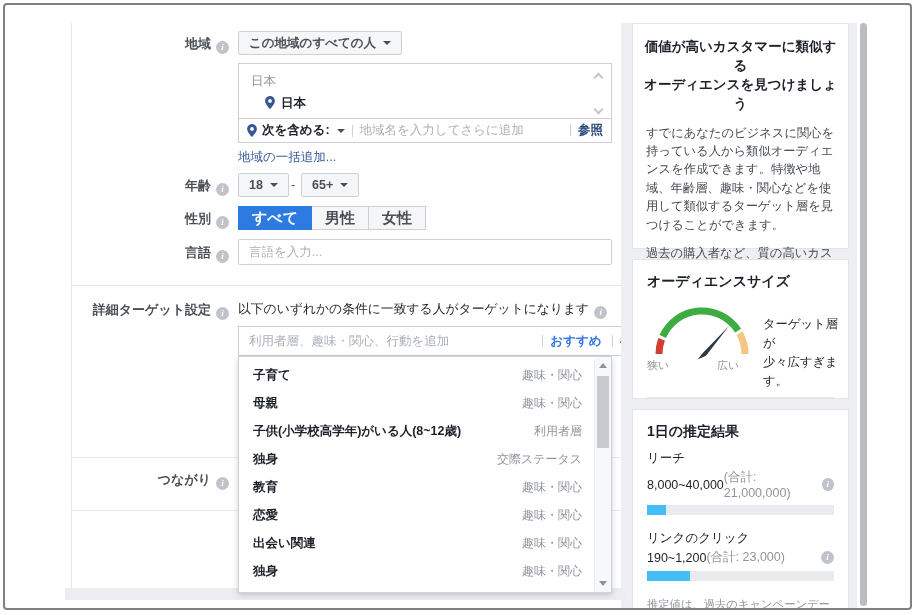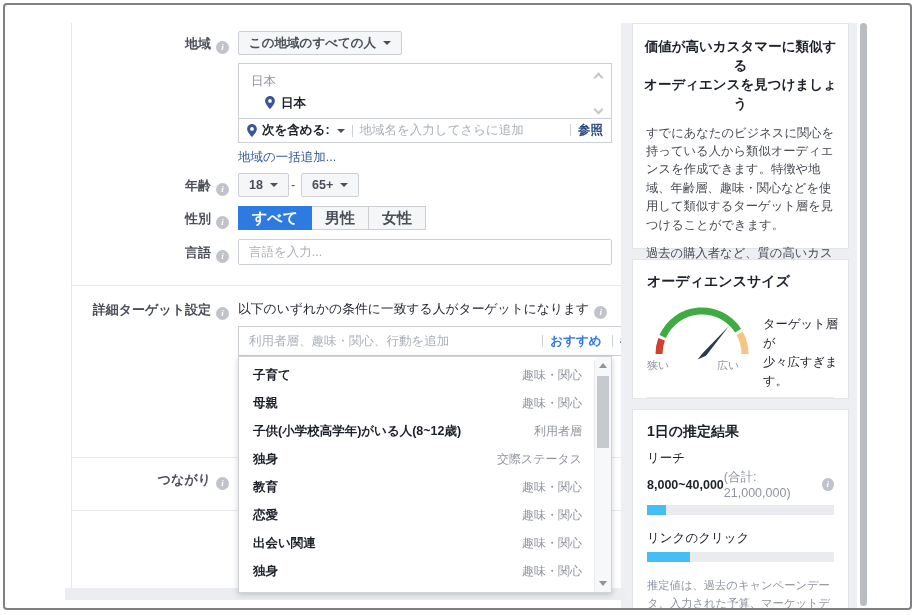--- a/index.html
+++ b/index.html
@@ -90,21 +90,21 @@
   .gauge { position:relative; width:118px; height:74px; flex:none; }
   .gauge .lab { position:absolute; bottom:0; font-size:11px; color:#90949c; }
   .gauge .lab.min { left:2px; }
   .gauge .lab.max { left:72px; }
   .gauge-status { font-size:12.3px; color:#1d2129; line-height:1.55; padding-top:16px; }
   .card2 .div { margin:6px 14px 0; border-top:1px solid #e6e8eb; }
   .reach-line { margin:10px 14px 0; font-size:13px; color:#1d2129; }
   .metric { margin:9px 14px 0; }
   .metric .mlabel { font-weight:normal; font-size:12.5px; }
   .metric .mline { margin-top:2px; font-size:12.5px; display:flex; align-items:center; }
-  .metric .range { font-weight:bold; }
+  .metric .range { font-weight:normal; }
   .metric .total { color:#90949c; }
   .metric .info { margin-left:auto; }
   .bar { margin-top:5px; height:10px; background:#e9ebee; }
   .bar .fill { height:100%; background:#45bdf5; }
   .disclaimer { margin:15px 14px 0; font-size:11.3px; color:#8d949e; line-height:1.55; }
   .scroll-thumb { position:absolute; left:855px; top:18px; width:7px; height:583px;
     background:#b9bcc1; border-radius:4px; z-index:8; }
 </style>
 </head>
 <body>
@@ -287,20 +287,25 @@
         <span class="range">8,000~40,000</span>
         <span class="total">(合計: 21,000,000)</span>
         <span class="info"></span>
       </div>
       <div class="bar">
           <div class="fill" style="width: 10%;"></div>
         </div>
     </div>
     <div class="metric" style="margin-top:15px;">
       <div class="mlabel">リンクのクリック</div>
+      <div class="mline">
+        <span class="range">190~1,200</span>
+        <span class="total">(合計: 23,000)</span>
+        <span class="info"></span>
+      </div>
       <div class="bar">
           <div class="fill" style="width: 23%;"></div>
         </div>
     </div>
     <div class="disclaimer">推定値は、過去のキャンペーンデータ、入力された予算、マーケットデータなどの要素に基いています。この数値は、あくまで指定された予算でのパフォーマンスの大まかな推定値で、結果を保証するものではありません。</div>
   </div>
 
   <div class="scroll-thumb"></div>
 </div>
 

